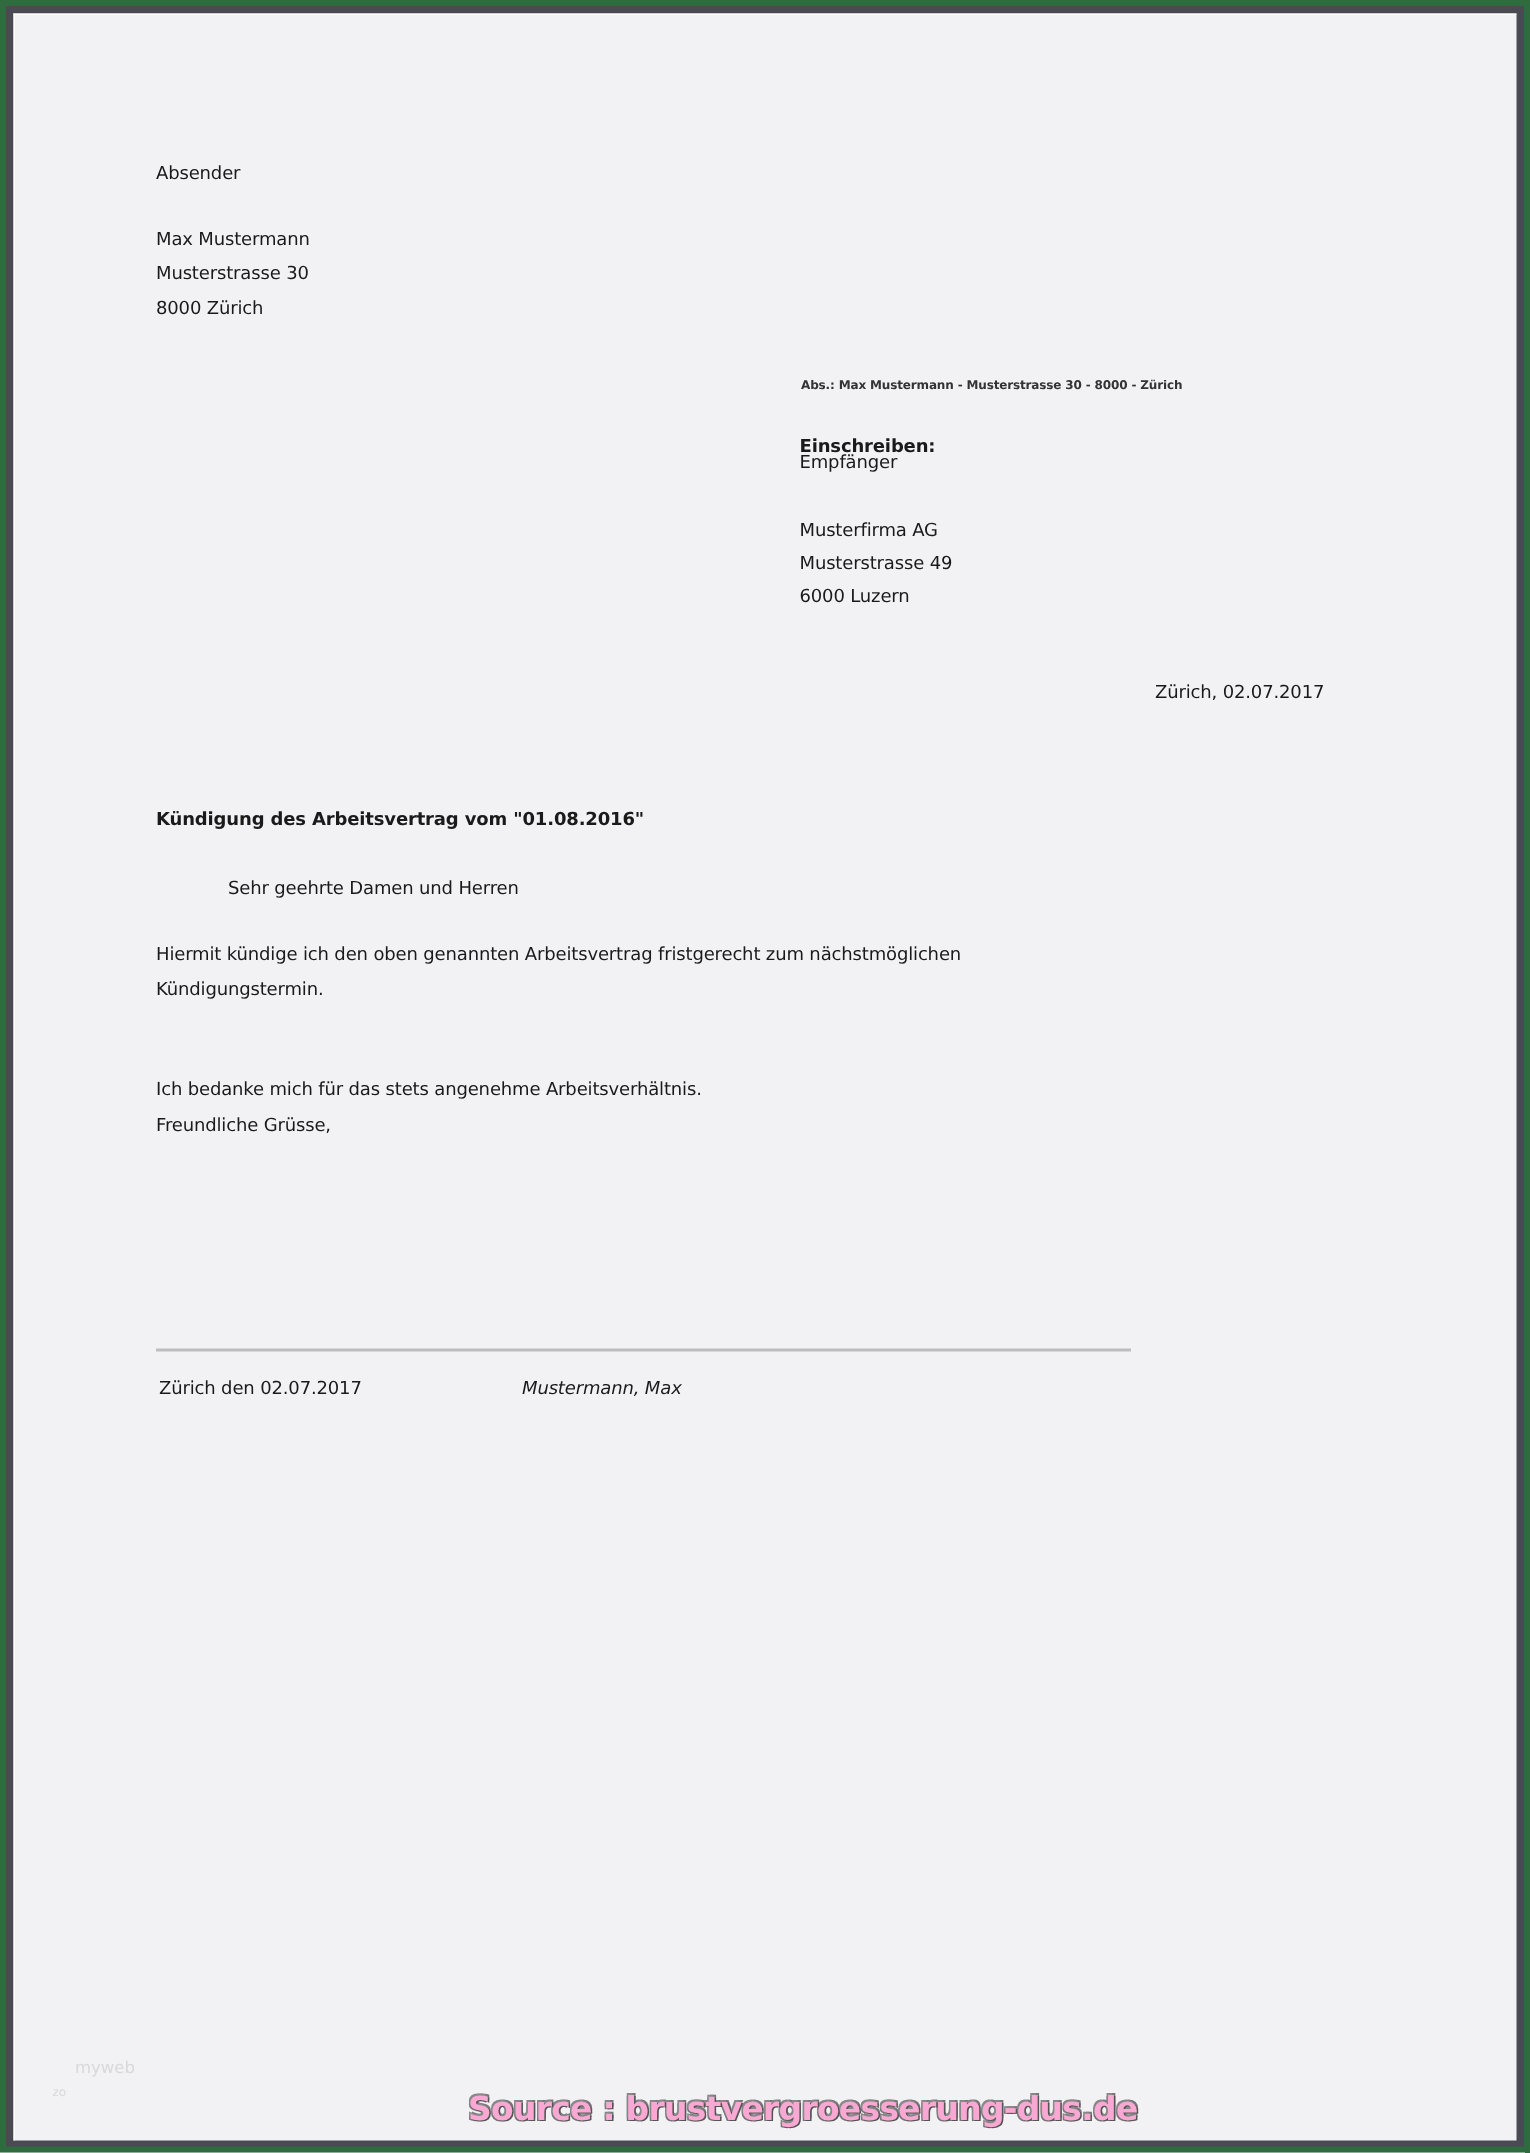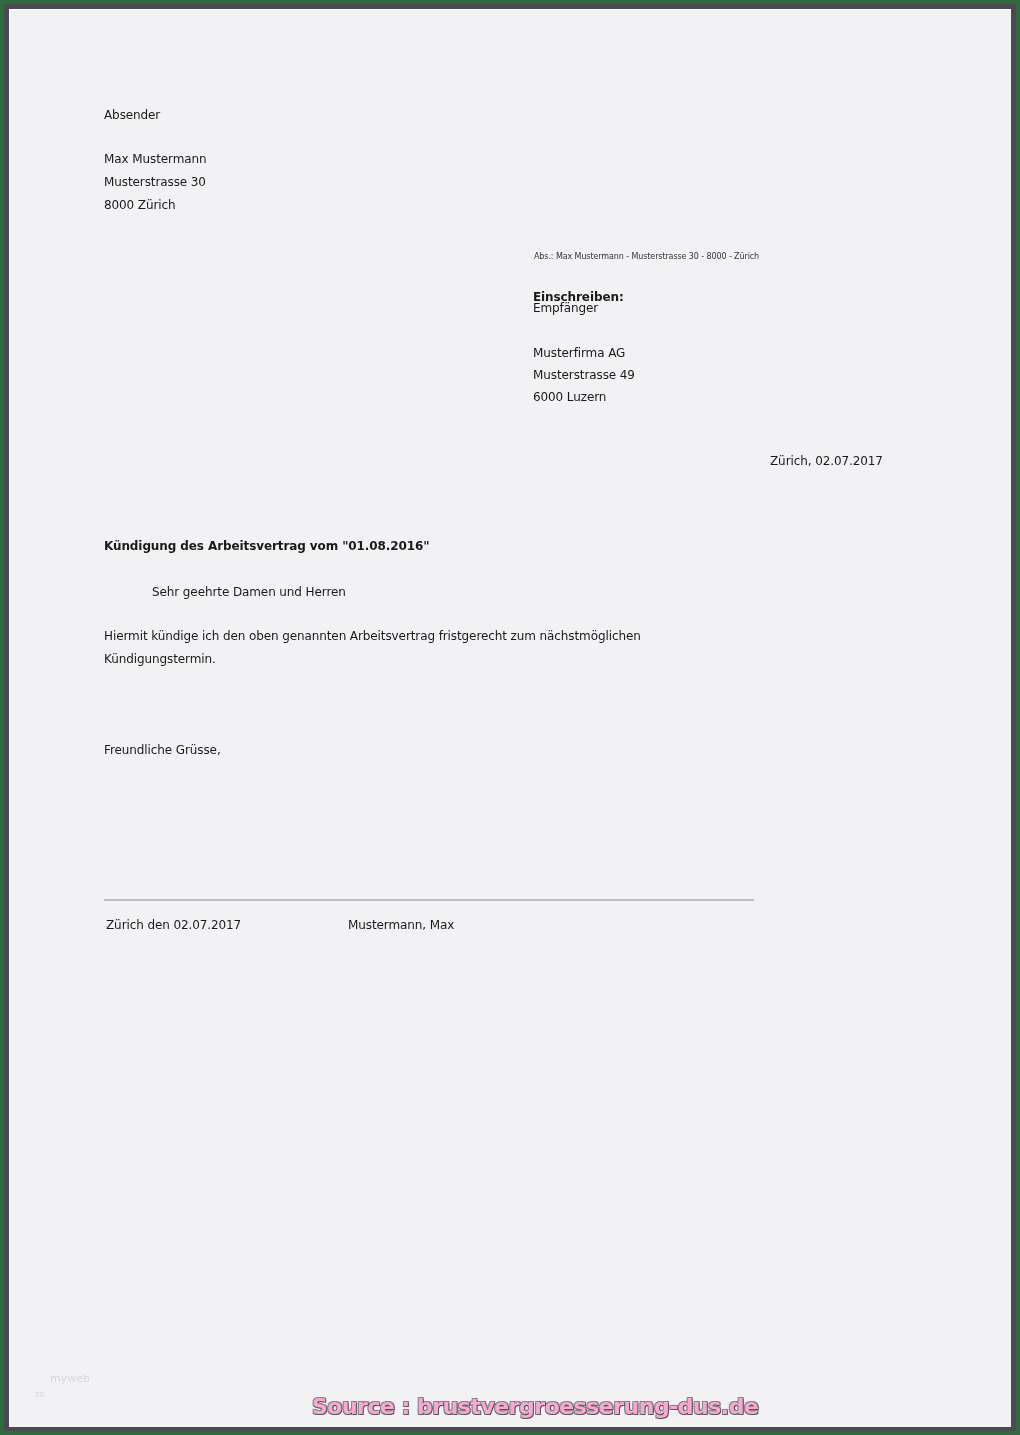--- a/index.html
+++ b/index.html
@@ -13,21 +13,21 @@
     background:#4a4a52;
   }
   .page {
     position:absolute; left:9px; top:9px; width:1001px; height:1417px;
     background:#f2f1f4;
     border-top:1px solid #ffffff; border-left:1px solid #ffffff;
     color:#1a1a1a;
   }
   .t { position:absolute; font-size:12px; line-height:22px; white-space:nowrap; letter-spacing:-0.1px; }
   .b { font-weight:bold; }
-  .small { font-size:8px; line-height:10px; font-weight:normal; color:#333; }
+  .small { font-size:8px; line-height:10px; font-weight:bold; color:#333; }
   .sig-line { position:absolute; left:94px; top:889px; width:650px; height:2px; background:#bdbdc0; }
   .faint { position:absolute; color:#d8d8dc; font-size:11px; }
   .source {
     position:absolute; left:312px; top:1394px; font-size:22px; font-weight:bold;
     color:#f9a8d4; letter-spacing:-0.5px;
     text-shadow:1px 1px 0 #555, -1px -1px 0 #888, 1px -1px 0 #777, -1px 1px 0 #777;
   }
 </style>
 </head>
 <body>
@@ -47,23 +47,24 @@
   <div class="t" style="left:523px;top:332px;">Musterfirma AG</div>
   <div class="t" style="left:523px;top:354px;text-align:right;">Musterstrasse 49</div>
   <div class="t" style="left:523px;top:376px;">6000 Luzern</div>
 
   <div class="t" style="left:760px;top:440px;">Zürich, 02.07.2017</div>
 
   <div class="t b" style="left:94px;top:525px;">Kündigung des Arbeitsvertrag vom "01.08.2016"</div>
   <div class="t" style="left:94px;top:571px;margin-left:48px;">Sehr geehrte Damen und Herren</div>
   <div class="t" style="left:94px;top:615px;">Hiermit kündige ich den oben genannten Arbeitsvertrag fristgerecht zum nächstmöglichen</div>
   <div class="t" style="left:94px;top:638px;">Kündigungstermin.</div>
+  <div class="t" style="left:94px;top:705px;">Ich bedanke mich für das stets angenehme Arbeitsverhältnis.</div>
   <div class="t" style="left:94px;top:729px;">Freundliche Grüsse,</div>
 
   <div class="sig-line"></div>
   <div class="t" style="left:96px;top:904px;">Zürich den 02.07.2017</div>
-  <div class="t" style="left:338px;top:904px;">Mustermann, Max</div>
+  <div class="t" style="left:338px;top:904px;font-style:italic;">Mustermann, Max</div>
 
   <div class="faint" style="left:40px;top:1362px;">myweb</div>
   <div class="faint" style="left:25px;top:1380px;font-size:8px;">zo</div>
 </div>
 
 <div class="source">Source : brustvergroesserung-dus.de</div>
 
 </body></html>

